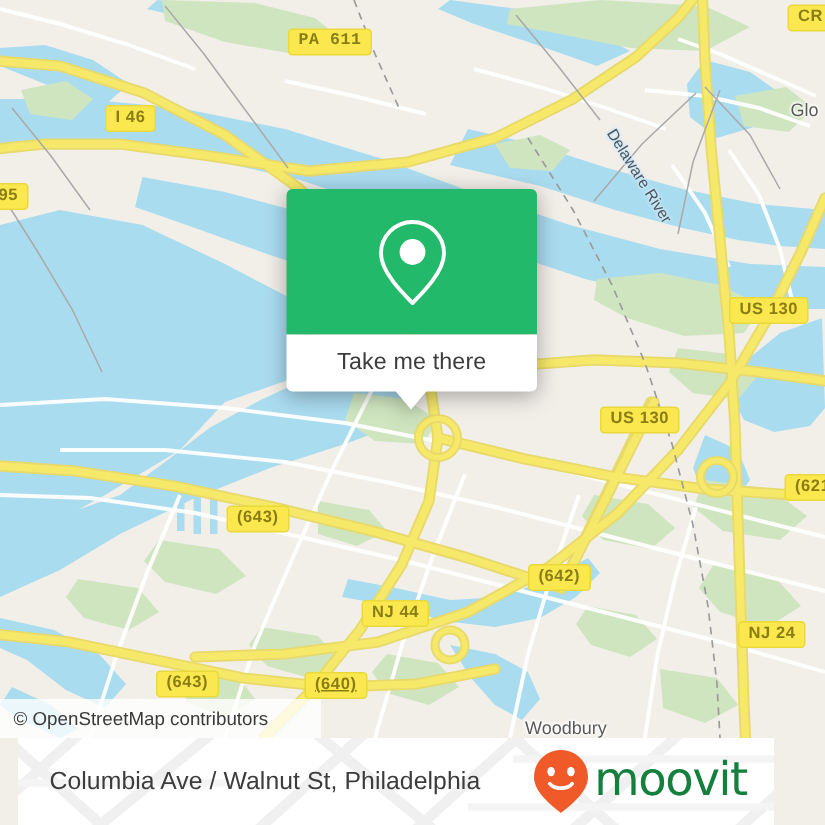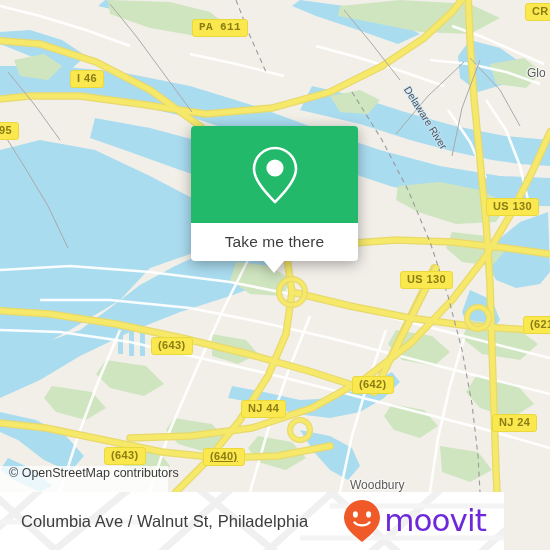--- a/index.html
+++ b/index.html
@@ -51,23 +51,23 @@
     white-space: nowrap;
     transform: rotate(58deg);
     transform-origin: left top;
     text-shadow: 1px 0 1.5px #cfe8f5, -1px 0 1.5px #cfe8f5, 0 1px 1.5px #cfe8f5, 0 -1px 1.5px #cfe8f5;
   }
 
   
   #attribution {
     position: absolute;
     left: 0; top: 466px;
-    width: 168px; height: 26px;
+    width: 214px; height: 26px;
     background: rgba(255,255,255,0.78);
-    display: flex; 
+    display: flex; align-items: center;
     padding-left: 9px;
   }
   #attribution span { font-size: 12.5px; color: #3a3a3a; white-space: nowrap; }
 
   
   #callout {
     position: absolute;
     left: 191px; top: 126px;
     width: 167px; height: 135px;
     filter: drop-shadow(0 3px 7px rgba(0,0,0,0.33));
@@ -93,41 +93,41 @@
   #callout-tail {
     position: absolute; left: 72px; top: 134px;
     width: 0; height: 0;
     border-left: 11px solid transparent;
     border-right: 11px solid transparent;
     border-top: 13px solid #ffffff;
   }
 
   
   #footer {
-    position: absolute; left: 0; top: 492px;
+    position: absolute; left: 12px; top: 492px;
     width: 504px; height: 58px;
     background: #ffffff;
     overflow: hidden;
   }
   #footer-watermark {
     position: absolute; left: 0; top: 0; width: 550px; height: 58px;
     opacity: 1;
   }
   #footer-title {
     position: absolute; left: 21px; top: 0; height: 58px;
     display: flex; align-items: center;
     font-size: 16.5px; color: #3c3c3c; white-space: nowrap;
     letter-spacing: 0.05px;
   }
   #footer-logo {
     position: absolute; right: 18px; top: 0; height: 58px;
     display: flex; align-items: center; gap: 1px;
   }
   #moovit-word {
-    font-size: 31px; color: #6d28d9; letter-spacing: -0.9px;
+    font-size: 31px; color: #15803d; letter-spacing: -0.9px;
     font-family: "DejaVu Sans", sans-serif; font-weight: normal;
     line-height: 31px; margin-left: 1px; position: relative; top: -1px;
   }
 </style>
 </head>
 <body>
 
 <div id="app">
 
   <div id="map">

